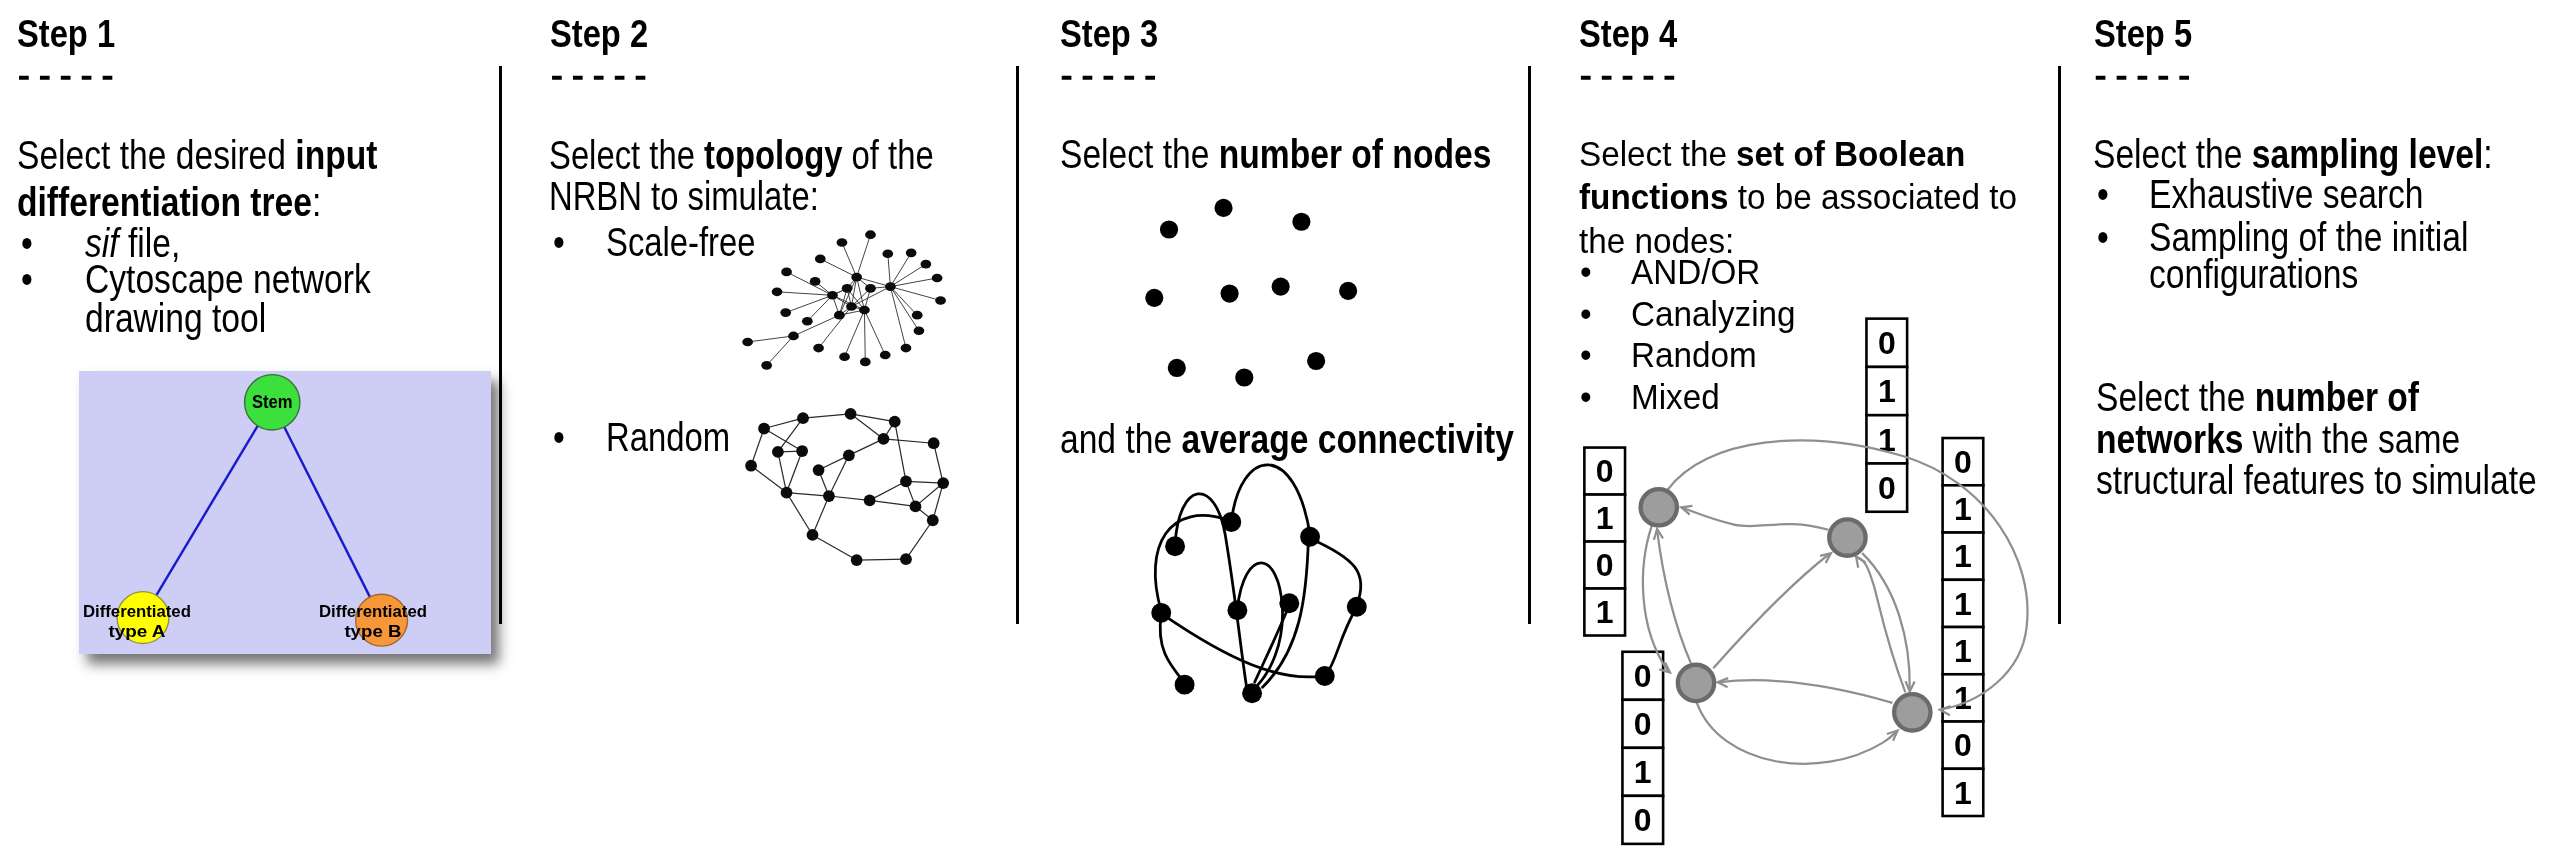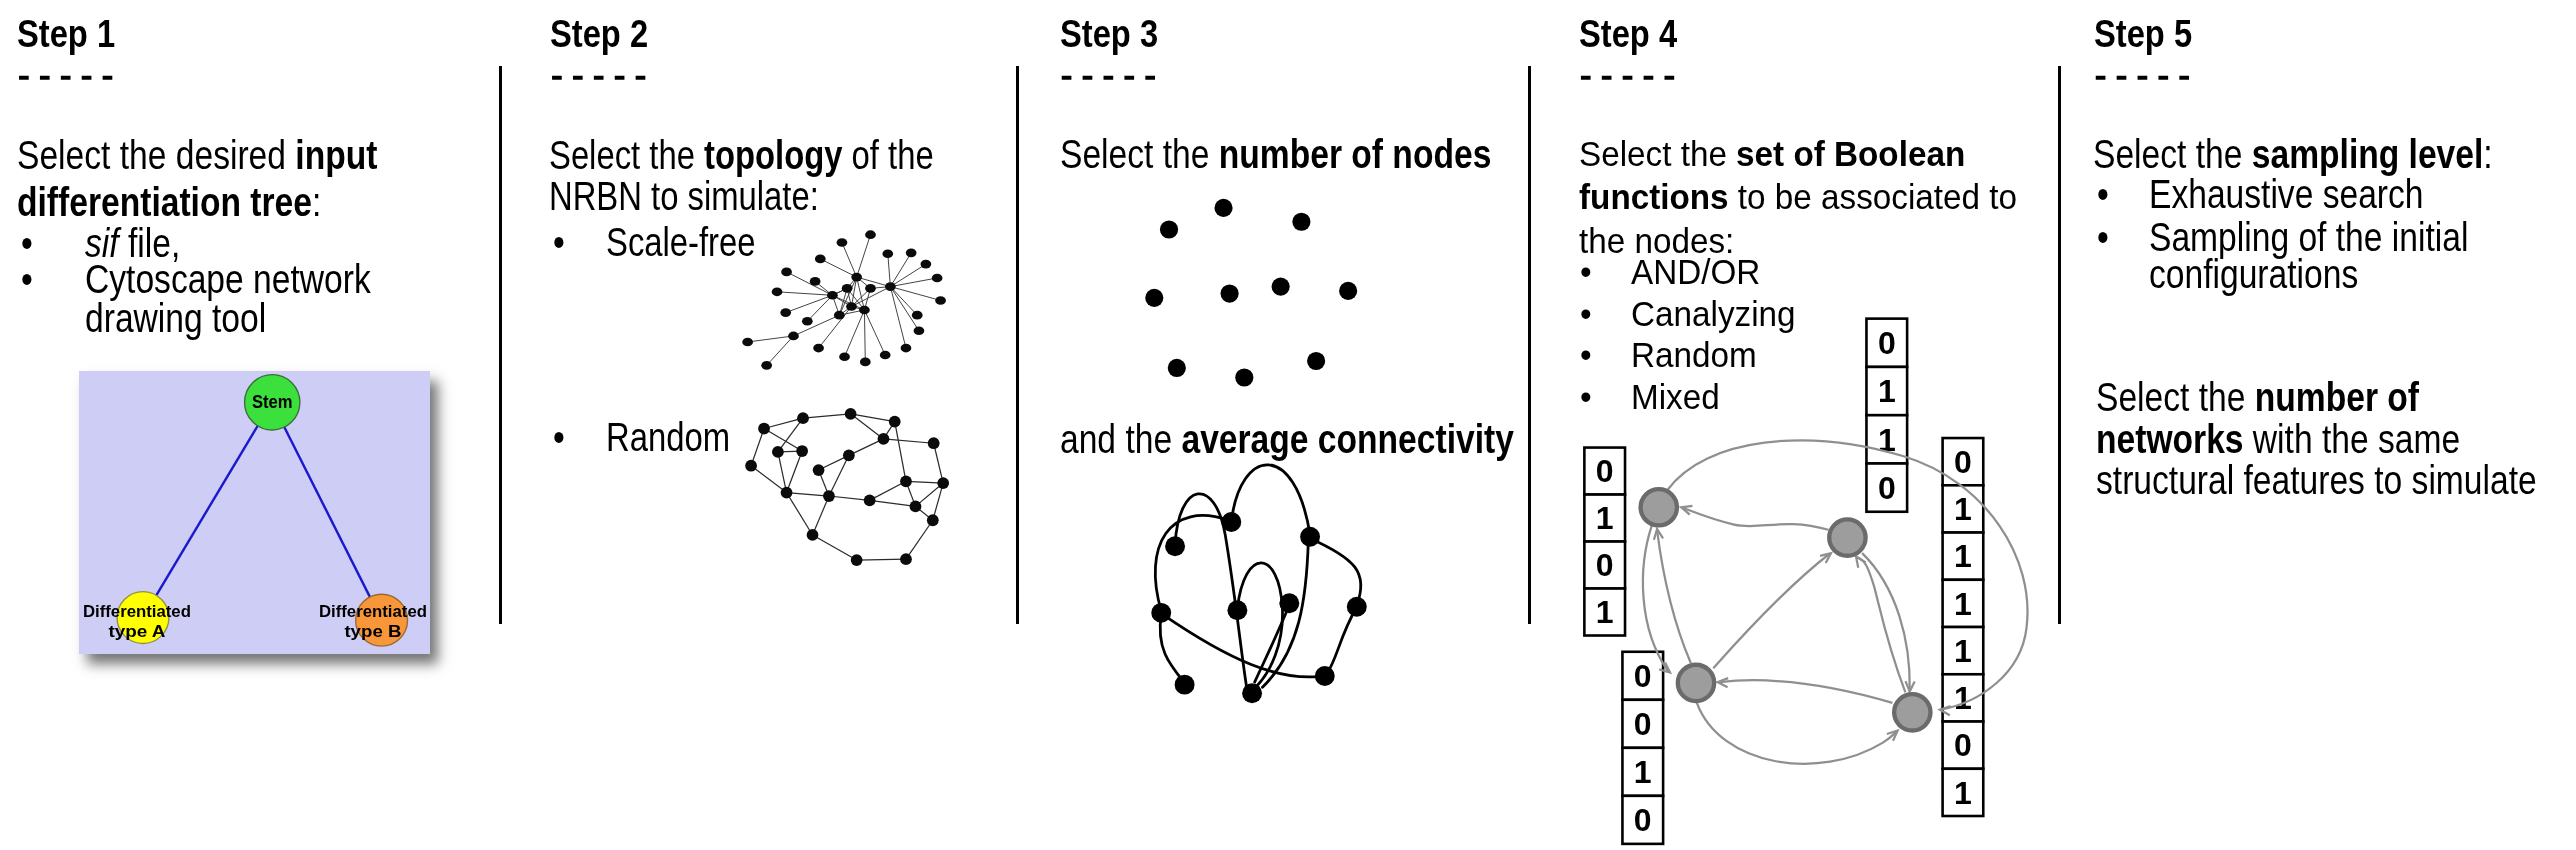--- a/index.html
+++ b/index.html
@@ -258,21 +258,21 @@
     <path d="M2156.2,649.7 L2145,643 L2147.5,655.8" stroke="#8f8f8f" stroke-width="2.6" fill="none"></path>
     <path d="M2202.1,787.0 L2207,799 L2212.7,787.3" stroke="#8f8f8f" stroke-width="2.6" fill="none"></path>
     <path d="M1997.2,783.5 L1985,788 L1996.5,794.1" stroke="#8f8f8f" stroke-width="2.6" fill="none"></path>
     <path d="M2187.7,855.9 L2193,844 L2180.6,848.0" stroke="#8f8f8f" stroke-width="2.6" fill="none"></path>
     <circle cx="1917" cy="586" r="21" fill="#9d9d9d" stroke="#6b6b6b" stroke-width="5"></circle>
     <circle cx="2135" cy="621" r="21" fill="#9d9d9d" stroke="#6b6b6b" stroke-width="5"></circle>
     <circle cx="1960" cy="789" r="21" fill="#9d9d9d" stroke="#6b6b6b" stroke-width="5"></circle>
     <circle cx="2210" cy="823" r="21" fill="#9d9d9d" stroke="#6b6b6b" stroke-width="5"></circle>
   </svg>
 
-<div class="abs" style="left:79px;top:371px;width:351px;height:283px;background:#cdcdf5;box-shadow:7.8px 9.5px 12px rgba(60,60,60,.7)">
+<div class="abs" style="left:79px;top:371px;width:412px;height:283px;background:#cdcdf5;box-shadow:7.8px 9.5px 12px rgba(60,60,60,.7)">
 <svg width="351" height="283" viewBox="0 0 406 327">
 <line x1="223" y1="36" x2="74" y2="285" stroke="#1a1acc" stroke-width="2.8"></line>
 <line x1="223" y1="36" x2="350" y2="288" stroke="#1a1acc" stroke-width="2.8"></line>
 <circle cx="223.5" cy="36" r="32" fill="#3ce03c" stroke="#3c6e3c" stroke-width="1.6"></circle>
 <circle cx="74" cy="285" r="30" fill="#ffff00" stroke="#8f8f4c" stroke-width="1.6"></circle>
 <circle cx="350" cy="288" r="30" fill="#f8973a" stroke="#9a6a33" stroke-width="1.6"></circle>
 <g font-family="Liberation Sans, sans-serif" font-weight="bold" fill="#000" text-anchor="middle">
 <text x="223.5" y="43" font-size="21" textLength="47" lengthAdjust="spacingAndGlyphs">Stem</text>
 <text x="67" y="284" font-size="19.5" textLength="125" lengthAdjust="spacingAndGlyphs">Differentiated</text>
 <text x="67" y="308" font-size="19.5" textLength="66" lengthAdjust="spacingAndGlyphs">type A</text>

